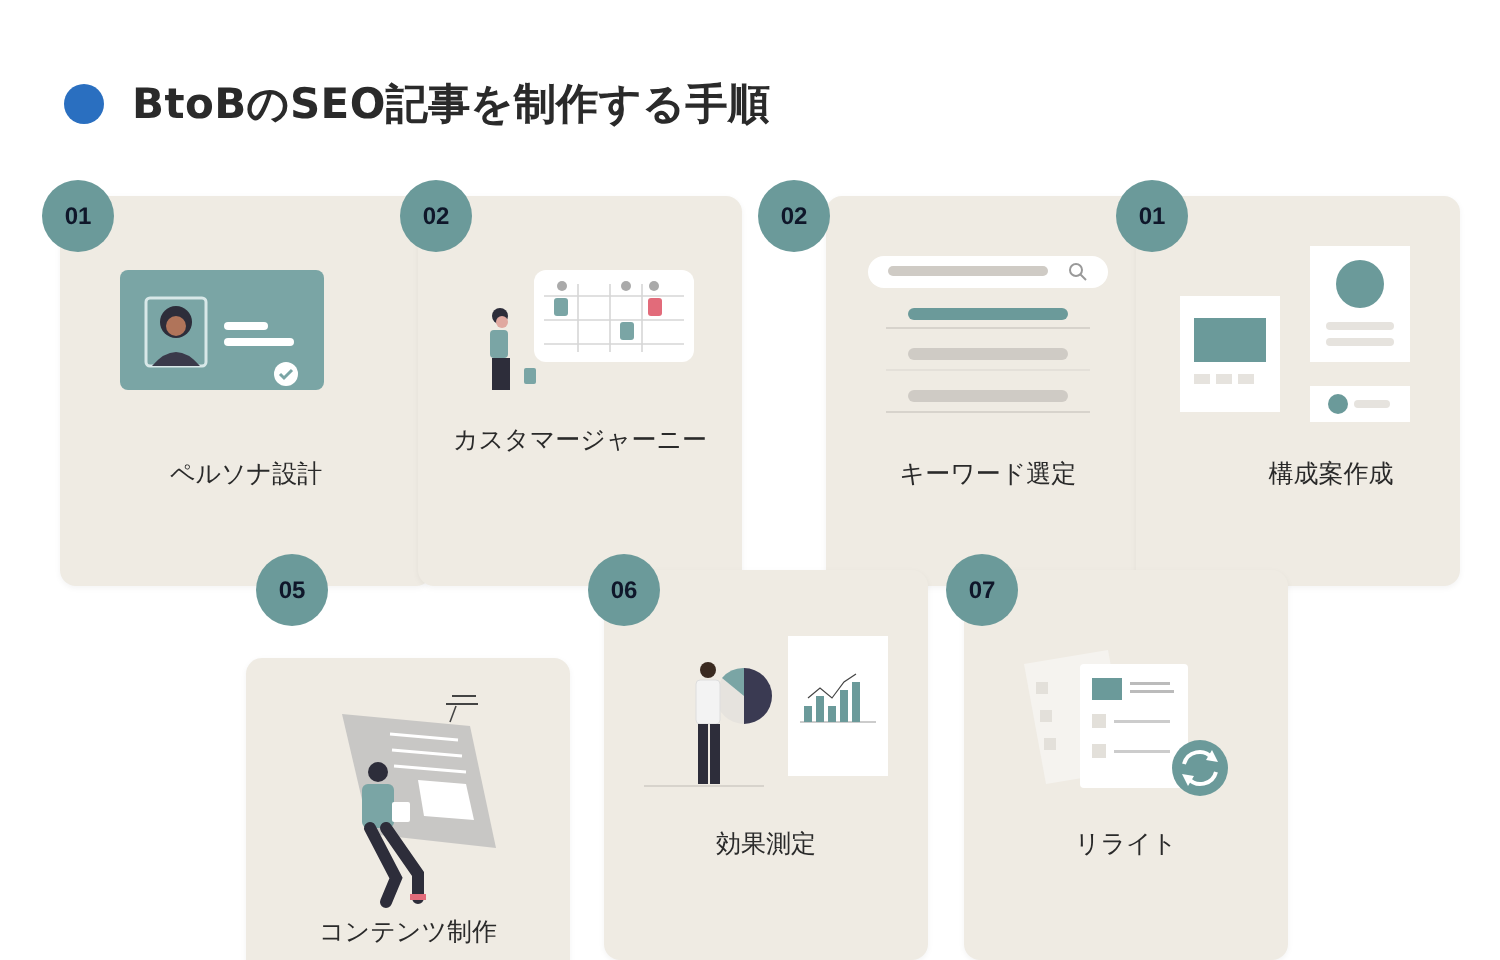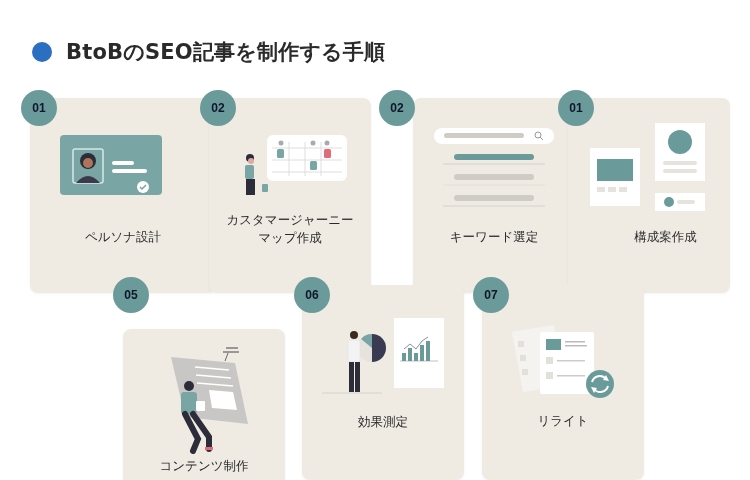--- a/index.html
+++ b/index.html
@@ -69,21 +69,20 @@
     <rect x="115" y="51" width="7" height="9" rx="1.5" fill="#e26b7a"></rect>
     <rect x="101" y="63" width="7" height="9" rx="1.5" fill="#7aa5a5"></rect>
     <circle cx="41" cy="60" r="4" fill="#2d2d3a"></circle>
     <circle cx="42" cy="63" r="3" fill="#e0a8a0"></circle>
     <rect x="36" y="67" width="9" height="14" rx="2" fill="#7aa5a5"></rect>
     <rect x="37" y="81" width="9" height="16" fill="#2d2d3a"></rect>
     <rect x="53" y="86" width="6" height="8" rx="1" fill="#7aa5a5"></rect>
   </svg>
   <div class="label" style="top:113px;">
     <div>カスタマージャーニー</div>
-    <div>マップ作成</div>
   </div>
 </div>
 <div class="badge" style="left:200px; top:90px;">02</div>
 
 <div class="card" style="left:388px; top:98px;margin-left:25px;">
   <svg class="illus" width="162" height="158" viewBox="0 0 162 158">
     <rect x="21" y="30" width="120" height="16" rx="8" fill="#ffffff"></rect>
     <rect x="31" y="35" width="80" height="5" rx="2.5" fill="#cfcbc5"></rect>
     <circle cx="125" cy="37" r="3" stroke="#999" stroke-width="1" fill="none"></circle>
     <line x1="127" y1="39" x2="130" y2="42" stroke="#999" stroke-width="1"></line>
@@ -129,21 +128,21 @@
     <path d="M105 24 L102 32" stroke="#444" stroke-width="0.8" fill="none"></path>
     <circle cx="66" cy="57" r="5" fill="#2d2d3a"></circle>
     <rect x="58" y="63" width="16" height="22" rx="3" fill="#7aa5a5"></rect>
     <rect x="73" y="72" width="9" height="10" rx="1" fill="#ffffff"></rect>
     <path d="M62 85 L75 110 L70 122" stroke="#2d2d3a" stroke-width="6" fill="none" stroke-linecap="round"></path>
     <path d="M70 85 L86 108 L86 120" stroke="#2d2d3a" stroke-width="6" fill="none" stroke-linecap="round"></path>
     <rect x="82" y="118" width="8" height="3" fill="#e26b7a"></rect>
   </svg>
   <div class="label" style="top:128px;">コンテンツ制作</div>
 </div>
-<div class="badge" style="left:113px; top:277px;">05</div>
+<div class="badge" style="left:128px; top:277px;">05</div>
 
 <div class="card" style="left:302px; top:285px;">
   <svg class="illus" width="162" height="158" viewBox="0 0 162 158">
     <rect x="92" y="33" width="50" height="70" fill="#ffffff"></rect>
     <line x1="98" y1="76" x2="136" y2="76" stroke="#999" stroke-width="0.6"></line>
     <rect x="100" y="68" width="4" height="8" fill="#6b9a9a"></rect>
     <rect x="106" y="63" width="4" height="13" fill="#6b9a9a"></rect>
     <rect x="112" y="68" width="4" height="8" fill="#6b9a9a"></rect>
     <rect x="118" y="60" width="4" height="16" fill="#6b9a9a"></rect>
     <rect x="124" y="56" width="4" height="20" fill="#6b9a9a"></rect>
@@ -174,15 +173,15 @@
     <rect x="64" y="72" width="7" height="7" fill="#e3e0da"></rect>
     <rect x="75" y="75" width="28" height="1.5" fill="#ccc"></rect>
     <rect x="64" y="87" width="7" height="7" fill="#e3e0da"></rect>
     <rect x="75" y="90" width="28" height="1.5" fill="#ccc"></rect>
     <circle cx="118" cy="99" r="14" fill="#6b9a9a"></circle>
     <path d="M110 97 A8 8 0 0 1 124 94" stroke="#ffffff" stroke-width="2" fill="none"></path>
     <path d="M126 101 A8 8 0 0 1 112 104" stroke="#ffffff" stroke-width="2" fill="none"></path>
     <polygon points="124,90 127,96 121,95" fill="#ffffff"></polygon>
     <polygon points="112,108 109,102 115,103" fill="#ffffff"></polygon>
   </svg>
-  <div class="label" style="top:128px;font-family:Liberation Mono, monospace;">リライト</div>
+  <div class="label" style="top:128px;">リライト</div>
 </div>
 <div class="badge" style="left:473px; top:277px;">07</div>
 
 </body></html>

